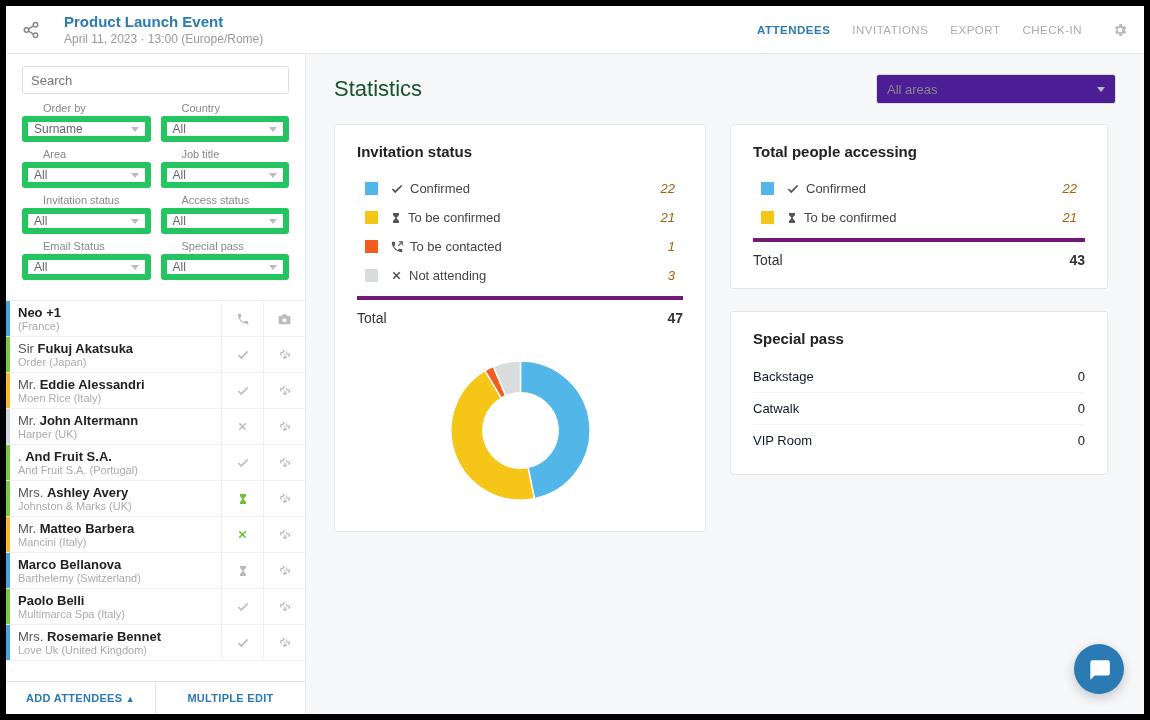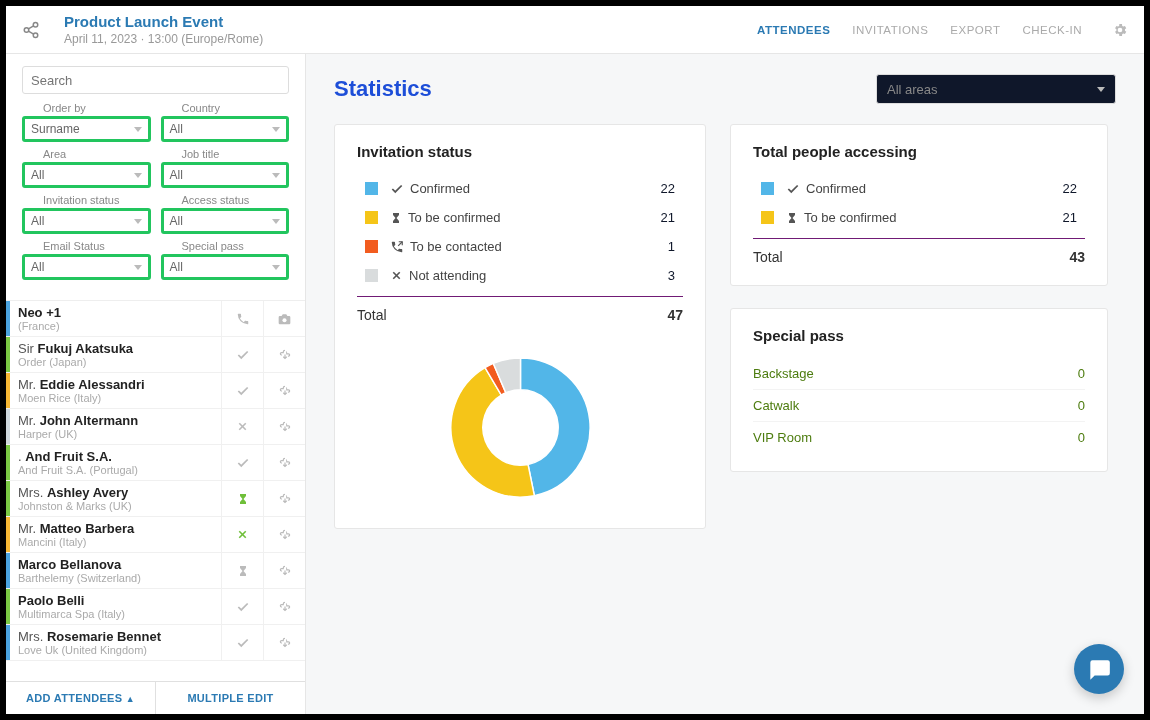--- a/index.html
+++ b/index.html
@@ -14,62 +14,62 @@
 .topnav a { color: #aaa; font-size: 11.5px; letter-spacing: 0.5px; text-decoration: none; cursor: pointer; }
 .topnav a.active { color: #2b7ab3; font-weight: 600; }
 .gear { color: #bbb; margin-left: 8px; }
 
 .body { display: flex; height: calc(100% - 48px); }
 .sidebar { width: 300px; border-right: 1px solid #e6e6e6; display: flex; flex-direction: column; background: #fff; gap: 12px; }
 .filters { padding: 12px 16px 8px; }
 .search { width: 100%; height: 28px; border: 1px solid #ddd; border-radius: 3px; padding: 0 8px; font-size: 13px; color: #888; }
 .filter-grid { display: grid; grid-template-columns: 1fr 1fr; gap: 6px 10px; margin-top: 8px; }
 .filter-label { font-size: 11px; color: #888; margin-bottom: 2px; display: block; margin-left: 21px; }
-.select { width: 100%; height: 26px; border: 3px solid #22c55e; border-radius: 3px; background: #fff; font-size: 12px; color: #666; padding: 0 6px; position: relative; display: flex; align-items: center; justify-content: space-between; cursor: pointer; }
+.select { width: 100%; height: 26px; border: 6px solid #22c55e; border-radius: 3px; background: #fff; font-size: 12px; color: #666; padding: 0 6px; position: relative; display: flex; align-items: center; justify-content: space-between; cursor: pointer; }
 .select::after { content: ""; width: 0; height: 0; border-left: 4px solid transparent; border-right: 4px solid transparent; border-top: 5px solid #bbb; }
 
 .attendee-list { flex: 1; overflow-y: auto; border-top: 1px solid #eee; }
 .attendee-row { display: flex; align-items: stretch; border-bottom: 1px solid #f0f0f0; min-height: 28px; cursor: pointer; }
 .color-bar { width: 4px; flex-shrink: 0; }
 .att-main { flex: 1; padding: 4px 8px; }
 .att-name { font-size: 13px; color: #222; }
 .att-name .pre { font-weight: 400; color: #555; }
 .att-name .bold { font-weight: 700; }
 .att-meta { font-size: 11px; color: #aaa; }
 .att-actions { display: flex; }
 .act-cell { width: 42px; border-left: 1px solid #f0f0f0; display: flex; align-items: center; justify-content: center; color: #bbb; }
 .act-cell.green { color: #6fbf3a; }
 
 .sidebar-footer { display: flex; border-top: 1px solid #e0e0e0; }
 .sf-btn { flex: 1; text-align: center; padding: 10px 8px; font-size: 11px; font-weight: 700; color: #2b7ab3; letter-spacing: 0.3px; cursor: pointer; border-right: 1px solid #e0e0e0; }
 .sf-btn:last-child { border-right: none; }
 
 .main { flex: 1; background: #f6f7f8; padding: 20px 28px; overflow: auto; }
 .main-header { display: flex; justify-content: space-between; align-items: center; margin-bottom: 20px; }
-.main-title { font-size: 22px; font-weight: 700; color: #1d4ed8; }
-.area-select { width: 240px; height: 30px; border: 1px solid #ddd; border-radius: 3px; background: #0f172a; display: flex; align-items: center; justify-content: space-between; padding: 0 10px; color: #888; cursor: pointer; }
+.main-title { font-size: 22px; font-weight: 400; color: #14532d; }
+.area-select { width: 240px; height: 30px; border: 1px solid #ddd; border-radius: 3px; background: #4c1d95; display: flex; align-items: center; justify-content: space-between; padding: 0 10px; color: #888; cursor: pointer; }
 .area-select::after { content: ""; width: 0; height: 0; border-left: 4px solid transparent; border-right: 4px solid transparent; border-top: 5px solid #bbb; }
 
 .cards { display: flex; gap: 24px; align-items: flex-start; }
 .card { background: #fff; border: 1px solid #e6e6e6; border-radius: 3px; padding: 18px 22px; }
 .card-left { width: 372px; }
 .card-right-col { width: 378px; display: flex; flex-direction: column; gap: 22px; }
 .card h3 { font-size: 15px; font-weight: 700; color: #222; margin-bottom: 14px; }
 .stat-row { display: flex; align-items: center; padding: 7px 8px; font-size: 13px; }
 .swatch { width: 13px; height: 13px; margin-right: 12px; flex-shrink: 0; }
 .stat-icon { margin-right: 6px; color: #555; display: inline-flex; align-items: center; }
 .stat-label { flex: 1; color: #444; display: flex; align-items: center; }
-.stat-val { font-weight: 400; color: #0f172a; }
-.total-row { display: flex; justify-content: space-between; padding: 10px 0 2px; font-size: 14px; border-top: 1px solid #701a75; margin-top: 6px; gap: 20px; }
+.stat-val { font-weight: 400; color: #a16207; font-style: italic; }
+.total-row { display: flex; justify-content: space-between; padding: 10px 0 2px; font-size: 14px; border-top: 4px solid #701a75; margin-top: 6px; gap: 20px; }
 .total-row .t-label { font-weight: 400; }
 .total-row .t-val { font-weight: 700; }
 
 .donut { width: 145px; height: 145px; margin: 30px auto 10px; }
 
-.sp-row { display: flex; justify-content: space-between; padding: 8px 0; border-bottom: 1px solid #f3f3f3; font-size: 13px; color: #4d7c0f; }
+.sp-row { display: flex; justify-content: space-between; padding: 8px 0; border-bottom: 1px solid #f3f3f3; font-size: 13px; color: #0f172a; }
 .sp-row:last-child { border-bottom: none; }
 
 .chat-bubble { position: absolute; bottom: 20px; right: 20px; width: 50px; height: 50px; border-radius: 50%; background: #2b7ab3; display: flex; align-items: center; justify-content: center; box-shadow: 0 4px 12px rgba(0,0,0,0.2); cursor: pointer; }
 
 svg { display: block; }
 </style>
 </head>
 <body>
 
 <div class="frame">

